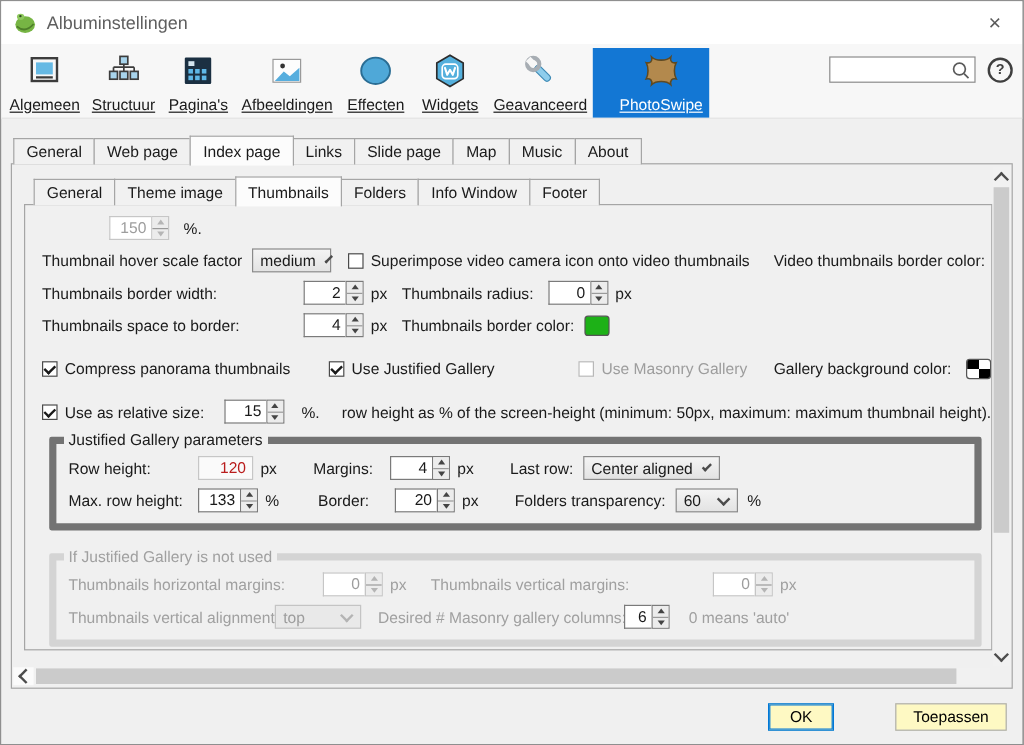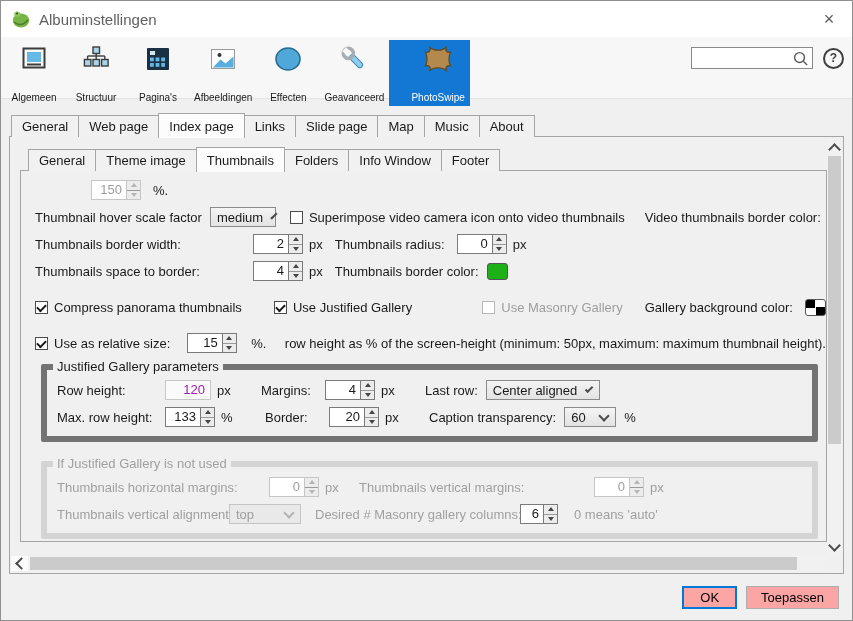--- a/index.html
+++ b/index.html
@@ -10,21 +10,21 @@
     display:flex;flex-direction:column;position:relative;overflow:hidden;
   }
   
   .titlebar{height:36px;background:#ffffff;display:flex;align-items:center;padding:0 10px;flex:none;}
   .apptitle{color:#5f5f5f;font-size:15px;margin-left:8px;flex:1;}
   .closebtn{color:#5a5a5a;font-size:18px;width:26px;text-align:center;line-height:36px;}
   
   .toolbar{height:62px;background:#f7f7f7;border-bottom:1px solid #e3e3e3;display:flex;align-items:flex-start;padding:3px 8px 0 2px;box-sizing:border-box;flex:none;}
   .titem{display:flex;flex-direction:column;align-items:center;padding:2px 5px 3px 5px;min-width:52px;}
   .titem .ticon{height:34px;display:flex;align-items:center;justify-content:center;}
-  .titem .tlabel{font-size:10px;margin-top:16px;white-space:nowrap;}
+  .titem .tlabel{font-size:13px;margin-top:4px;white-space:nowrap;text-decoration:underline;}
   .titem.selected{background:#1377d4;padding-left:22px;}
   .titem.selected .tlabel{color:#fff;}
   .tbright{margin-left:auto;display:flex;align-items:center;margin-top:7px;}
   .search{width:112px;height:20px;background:#fff;border:1px solid #8a8a8a;display:flex;align-items:center;padding:0 3px 0 5px;}
   .search input{border:none;outline:none;flex:1;min-width:0;font:inherit;background:transparent;}
   .helpicon{width:17px;height:17px;border:2px solid #3f3f3f;border-radius:50%;display:flex;align-items:center;justify-content:center;
     font-size:12px;font-weight:bold;color:#3f3f3f;margin-left:10px;}
   
   .content{flex:1;padding:16px 8px 0 8px;box-sizing:border-box;position:relative;}
   .tabs{display:flex;margin-left:2px;position:relative;z-index:2;}
@@ -52,21 +52,21 @@
   .spin .btns{width:15px;display:flex;flex-direction:column;border:1px solid #7a7a7a;box-sizing:border-box;background:#f0f0f0;}
   .spin .sbtn{flex:1;display:flex;align-items:center;justify-content:center;background:#ececec;}
   .spin .sbtn + .sbtn{border-top:1px solid #9a9a9a;}
   .tri{display:block;width:0;height:0;border-left:3px solid transparent;border-right:3px solid transparent;}
   .tri-up{border-bottom:4px solid #444;}
   .tri-dn{border-top:4px solid #444;}
   .spin.dis .val{color:#9d9d9d;border-color:#c6c6c6;}
   .spin.dis .btns{border-color:#c6c6c6;}
   .spin.dis .tri-up{border-bottom-color:#b5b5b5;}
   .spin.dis .tri-dn{border-top-color:#b5b5b5;}
-  .field{display:inline-block;width:34px;border:1px solid #c6c6c6;background:#fafafa;color:#a21caf;text-align:right;padding:0 5px;height:18px;line-height:18px;}
+  .field{display:inline-block;width:34px;border:1px solid #c6c6c6;background:#fafafa;color:#b91c1c;text-align:right;padding:0 5px;height:18px;line-height:18px;}
   .dd{display:inline-flex;align-items:center;height:20px;border:1px solid #8a8a8a;background:linear-gradient(#f4f4f4,#e3e3e3);padding:0 6px;box-sizing:border-box;}
   .dd .ddtext{flex:1;}
   .chev{display:inline-block;width:6px;height:6px;border-right:2px solid #4c4c4c;border-bottom:2px solid #4c4c4c;transform:rotate(45deg);margin:-3px 1px 0 10px;}
   .dd.dis{color:#9d9d9d;border-color:#c4c4c4;background:#e9e9e9;}
   .dd.dis .chev{border-color:#b4b4b4;}
   .sw{display:inline-block;width:21px;height:17px;border:1px solid #555;border-radius:3px;box-sizing:border-box;}
   .sw-green{background:#1db117;}
   .sw-checker{background:conic-gradient(#fff 0 25%, #000 0 50%, #fff 0 75%, #000 0);}
   fieldset{border:6px solid #737373;border-radius:2px;padding:1px 8px 7px 10px;margin:4px 8px 0 6px;}
   legend{font-size:13px;padding:0 4px;margin-left:-4px;}
@@ -79,21 +79,21 @@
   .vscroll .varr.bottom{position:absolute;bottom:0;left:0;right:0;}
   .ch{display:inline-block;width:7px;height:7px;border-left:2px solid #4c4c4c;border-top:2px solid #4c4c4c;}
   .ch-up{transform:rotate(45deg);margin-top:4px;}
   .ch-dn{transform:rotate(225deg);margin-bottom:4px;}
   .ch-left{transform:rotate(-45deg);margin-left:3px;}
   .hscroll{position:absolute;left:1px;right:18px;bottom:2px;height:15px;background:#f1f1f1;}
   .hscroll .harr{position:absolute;left:0;top:0;width:17px;height:15px;background:#fbfbfb;display:flex;align-items:center;justify-content:center;}
   .hscroll .hthumb{position:absolute;left:19px;right:28px;top:1px;bottom:1px;background:#cbcbcb;}
   
   .footer{height:46px;display:flex;align-items:center;justify-content:flex-end;padding:0 13px;gap:9px;flex:none;}
-  .btn{height:23px;background:#fca5a5;border:1px solid #adadad;font:inherit;padding:0 14px;line-height:21px;}
+  .btn{height:23px;background:#fef9c3;border:1px solid #adadad;font:inherit;padding:0 14px;line-height:21px;margin-left:42px;}
   .btn.default{border:1px solid #0078d7;box-shadow:inset 0 0 0 1px #0078d7;padding:0 17px;}
 </style>
 </head>
 <body>
 
 <div class="dialog">
 
   <div class="titlebar">
     <svg width="20" height="20" viewBox="0 0 20 20">
       <ellipse cx="10" cy="11.5" rx="8.2" ry="7" fill="#77b544"></ellipse>
@@ -169,20 +169,30 @@
     <div class="titem">
       <span class="ticon">
         <svg width="32" height="32" viewBox="0 0 32 32">
           <ellipse cx="16" cy="16" rx="12" ry="11" fill="#4fa8d8" stroke="#2a6d94" stroke-width="1.6"></ellipse>
         </svg>
       </span>
       <span class="tlabel">Effecten</span>
     </div>
 
 
+    <div class="titem">
+      <span class="ticon">
+        <svg width="32" height="32" viewBox="0 0 32 32">
+          <polygon points="16,3 27,9.5 27,22.5 16,29 5,22.5 5,9.5" fill="#54b0dd" stroke="#2c2c2c" stroke-width="1.4"></polygon>
+          <rect x="9.5" y="10.5" width="13" height="12" rx="3" fill="none" stroke="#fff" stroke-width="1.4"></rect>
+          <path d="M11.8 13.6 L13.7 19.4 L16 15.2 L18.3 19.4 L20.2 13.6" stroke="#fff" stroke-width="1.7" fill="none" stroke-linecap="round" stroke-linejoin="round"></path>
+        </svg>
+      </span>
+      <span class="tlabel">Widgets</span>
+    </div>
 
     <div class="titem">
       <span class="ticon">
         <svg width="32" height="32" viewBox="0 0 32 32">
           <g transform="rotate(-45 16 16)">
             <rect x="13.2" y="11" width="5.6" height="16" rx="2.8" fill="#8ecdec" stroke="#3f8ab5" stroke-width="1"></rect>
             <circle cx="16" cy="8" r="5" fill="none" stroke="#a7adb3" stroke-width="3.6"></circle>
             <rect x="13.3" y="2" width="5.4" height="5.5" fill="#f7f7f7"></rect>
           </g>
         </svg>
@@ -397,21 +407,21 @@
               <span class="btns">
                 <span class="sbtn">
                     <i class="tri tri-up"></i>
                   </span>
                 <span class="sbtn">
                     <i class="tri tri-dn"></i>
                   </span>
               </span>
             </span>
             <span class="ml6" style="width:20px">px</span>
-            <span class="ml24">Caption transparency:</span>
+            <span class="ml24">Folders transparency:</span>
             <span class="dd ml8" style="width:52px">
               <span class="ddtext">60</span>
               <i class="chev"></i>
             </span>
             <span class="ml8">%</span>
           </div>
         </fieldset>
 
         <fieldset class="disgroup" style="margin-top:14px">
           <legend>If Justified Gallery is not used</legend>

